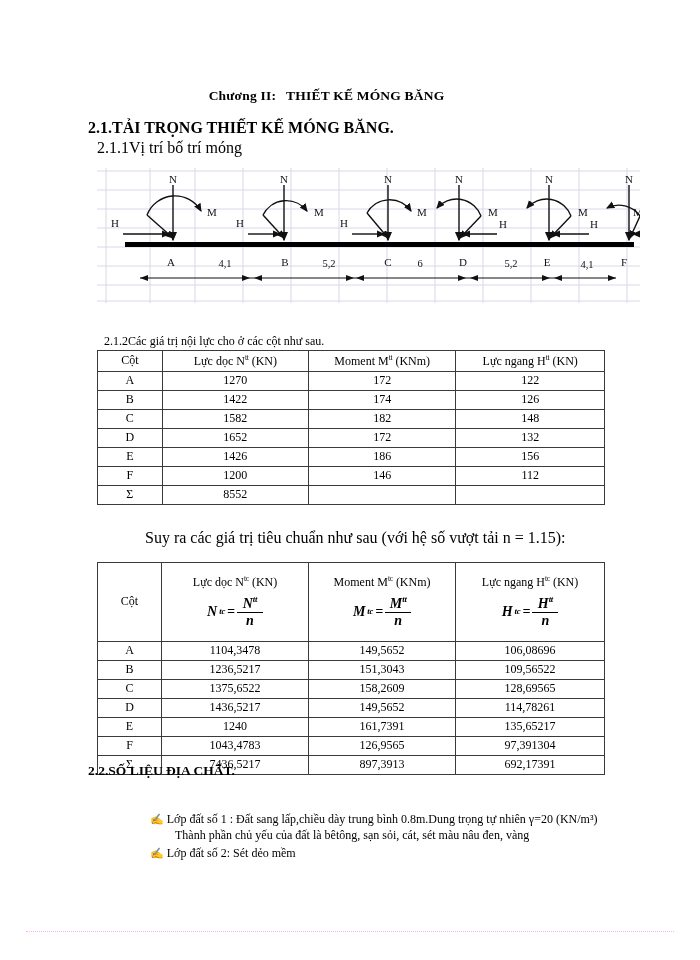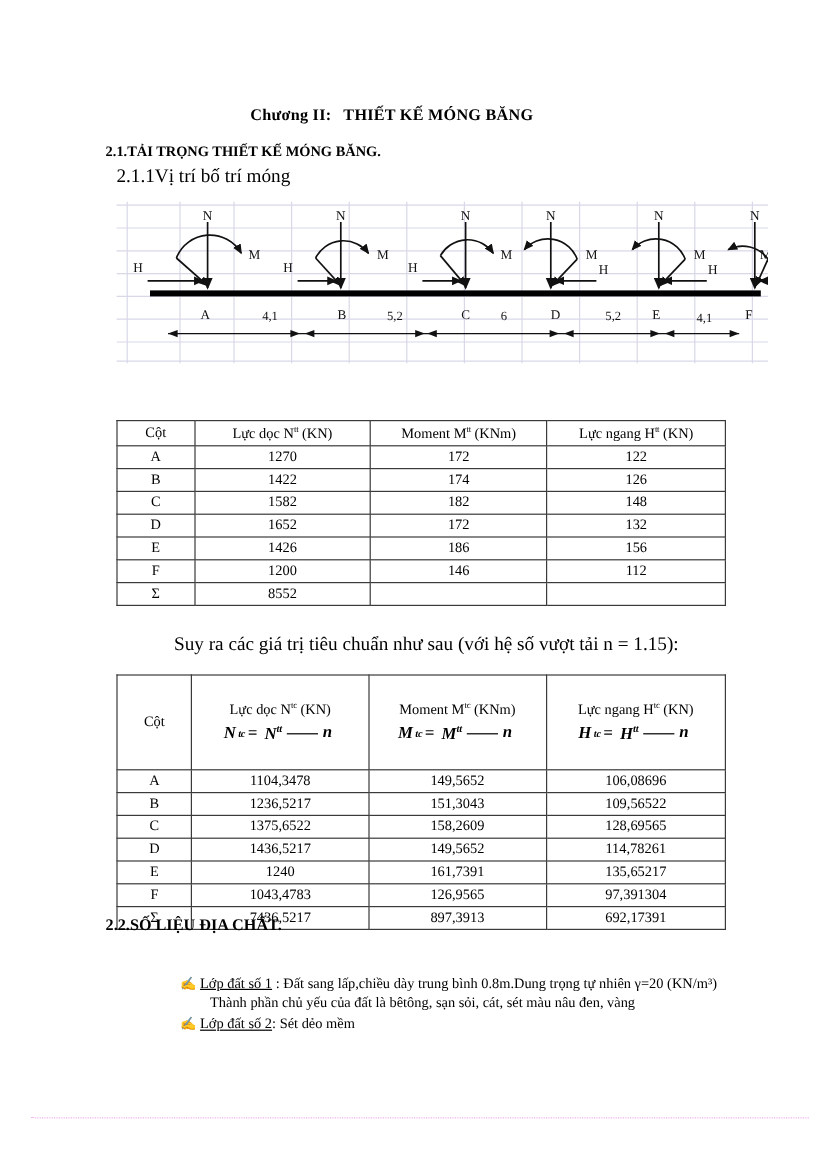--- a/index.html
+++ b/index.html
@@ -32,21 +32,21 @@
     font-size: 13.5px;
     letter-spacing: 0.2px;
   }
   .chapter-title .ct-sep { display: inline-block; width: 10px; }
 
   .sec-21 {
     position: absolute;
     top: 119px;
     left: 88px;
     font-weight: bold;
-    font-size: 12px;
+    font-size: 16px;
   }
   .sub-211 {
     position: absolute;
     top: 139px;
     left: 97px;
     font-size: 16px;
   }
   .sub-212 {
     position: absolute;
     top: 334px;
@@ -122,20 +122,21 @@
     font-weight: bold;
     font-size: 14px;
     display: inline-flex;
     align-items: center;
     justify-content: center;
     gap: 2px;
     margin-top: 5px;
   }
   .formula .frac {
     display: inline-flex;
+    flex-direction: column;
     align-items: center;
     vertical-align: middle;
     line-height: 1.05;
   }
   .formula .frac .num { padding: 0 4px; }
   .formula .frac .bar {
     border-top: 1.6px solid #000;
     width: 100%;
     min-width: 26px;
     height: 0;
@@ -152,21 +153,21 @@
     line-height: 16px;
     width: 520px;
   }
   #soil-1 { top: 811px; }
   #soil-1b { top: 827px; left: 175px; }
   #soil-2 { top: 845px; }
   .soil .bullet {
     font-size: 11px;
     margin-right: 3px;
   }
-  .soil .ul { text-decoration: underline; }
+  .soil .ul { }
 
   .footer-rule {
     position: absolute;
     top: 931px;
     left: 26px;
     width: 648px;
     border-top: 1px dotted #f3b4ef;
     height: 0;
   }
 </style>
@@ -300,20 +301,21 @@
 
         <text x="128" y="99" font-size="10.5">4,1</text>
         <text x="232" y="99" font-size="10.5">5,2</text>
         <text x="323" y="99" font-size="10.5">6</text>
         <text x="414" y="99" font-size="10.5">5,2</text>
         <text x="490" y="100" font-size="10.5">4,1</text>
       </g>
     </svg>
   </div>
 
+  <div class="sub-212">2.1.2Các giá trị nội lực cho ở các cột như sau.</div>
 
   <table class="tbl" id="table-forces">
     <thead>
       <tr>
         <td class="c-col hcell">Cột</td>
         <td class="c-n hcell">
           <span class="hdr-line">Lực dọc N</span><sup class="tt">tt</sup><span> (KN)</span>
         </td>
         <td class="c-m hcell">
           <span class="hdr-line">Moment M</span><sup class="tt">tt</sup><span> (KNm)</span>

